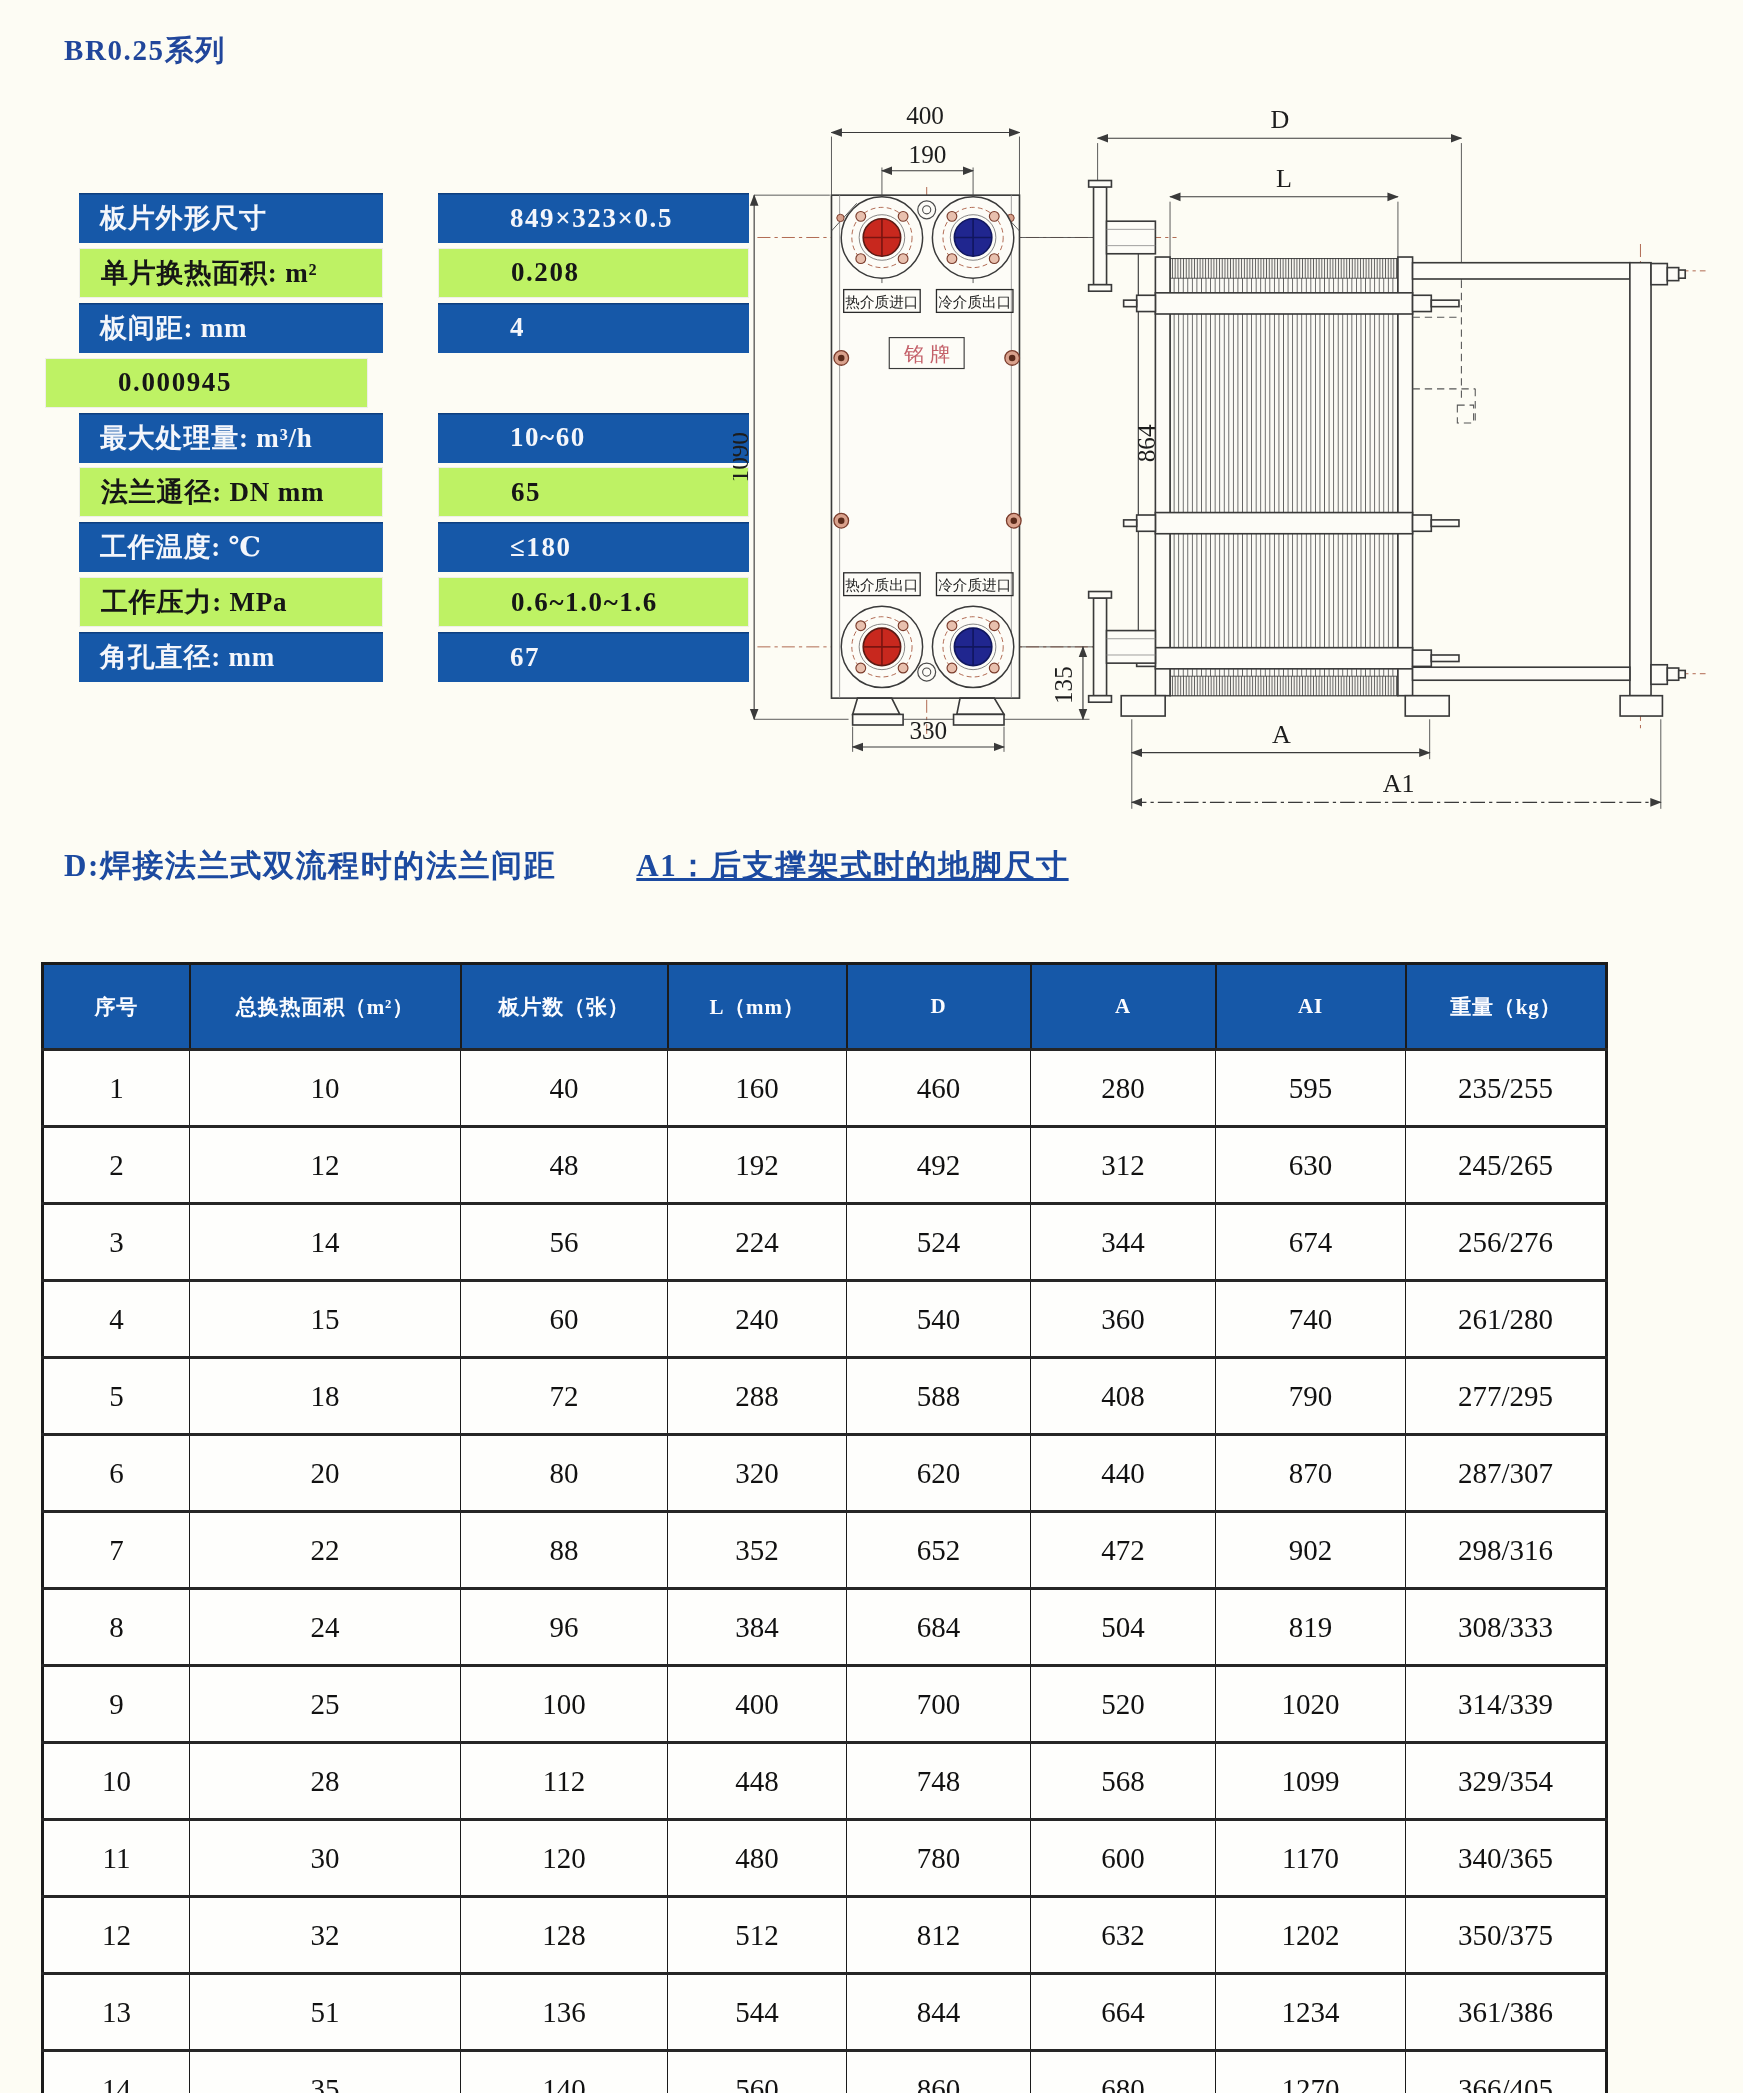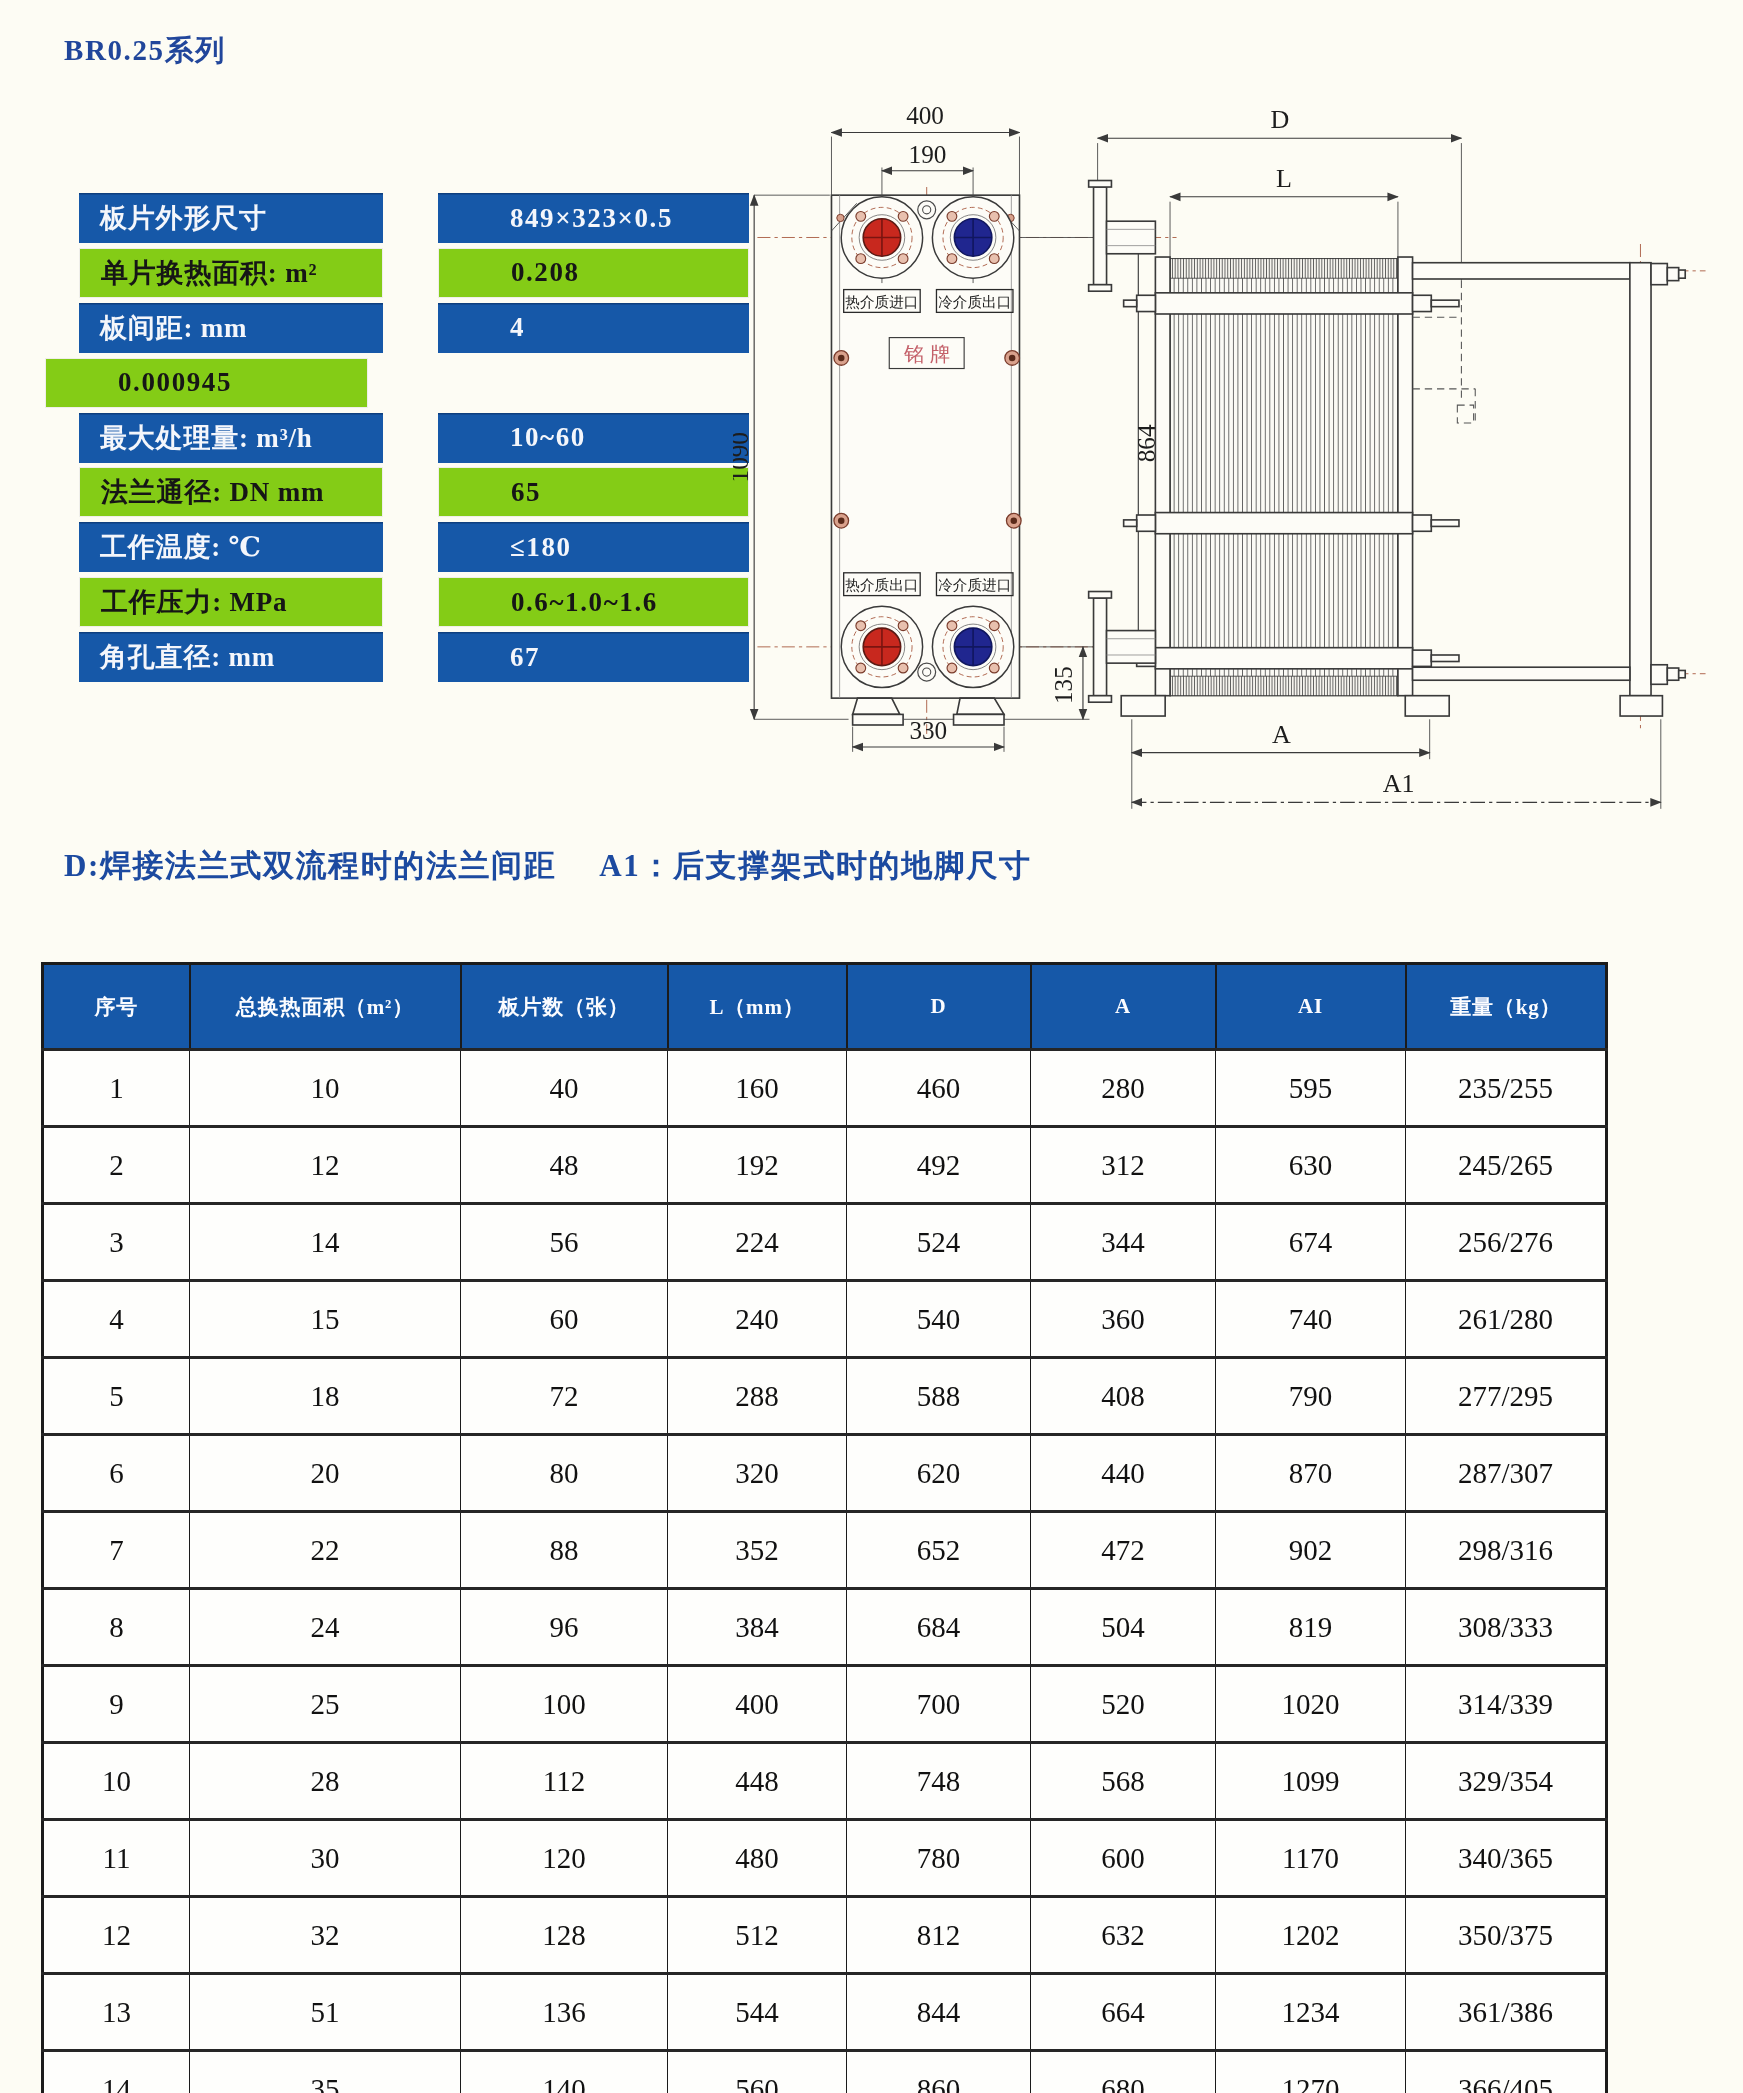--- a/index.html
+++ b/index.html
@@ -16,27 +16,27 @@
     letter-spacing:1.6px;
     font-family:Liberation Serif, serif;
   }
   
   .spec{position:absolute;left:45px;top:193px;width:704px;}
   .spec-row{display:flex;gap:55px;height:50px;margin-bottom:4.9px;}
   .spec-row .cell{display:flex;align-items:center;box-sizing:border-box;height:50px;}
   .spec-row .label{width:318px;padding-left:21px;font-weight:bold;font-size:27px;letter-spacing:0.8px;margin-left:34px;}
   .spec-row .value{width:323px;padding-left:72px;font-weight:bold;font-size:27px;letter-spacing:1.6px;}
   .spec-row.blue .cell{background:#1658a8;color:#f4f6fb;box-shadow:0 1.6px 0 #0e3f7e inset;}
-  .spec-row.gray .cell{background:#84cc16;color:#161616;border:1.6px solid #efeeea;}
+  .spec-row.gray .cell{background:#bef264;color:#161616;border:1.6px solid #efeeea;}
   
   .note{
     position:absolute;left:64px;top:845px;width:1628px;
     font-size:31px;font-weight:bold;color:#1c4aa0;letter-spacing:1.6px;
   }
-  .note .note-a1{margin-left:43px;}
+  .note .note-a1{margin-left:80px;text-decoration:underline;}
   
   table.main{
     position:absolute;left:41px;top:962px;
     border-collapse:collapse;table-layout:fixed;
     width:1555px;background:#fefefc;
     border:3.3px solid #1b1b1b;
   }
   table.main th{
     background:#1658a8;color:#fbfcff;
     font-size:21px;font-weight:bold;height:81px;

